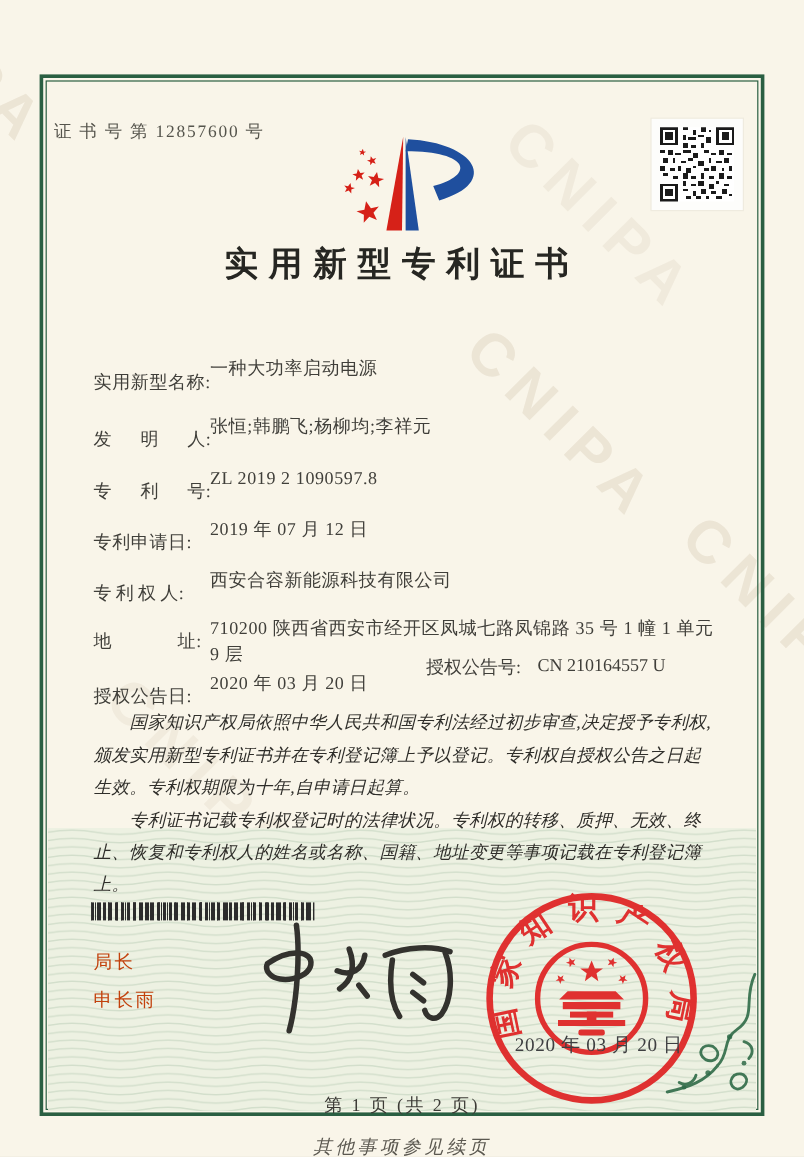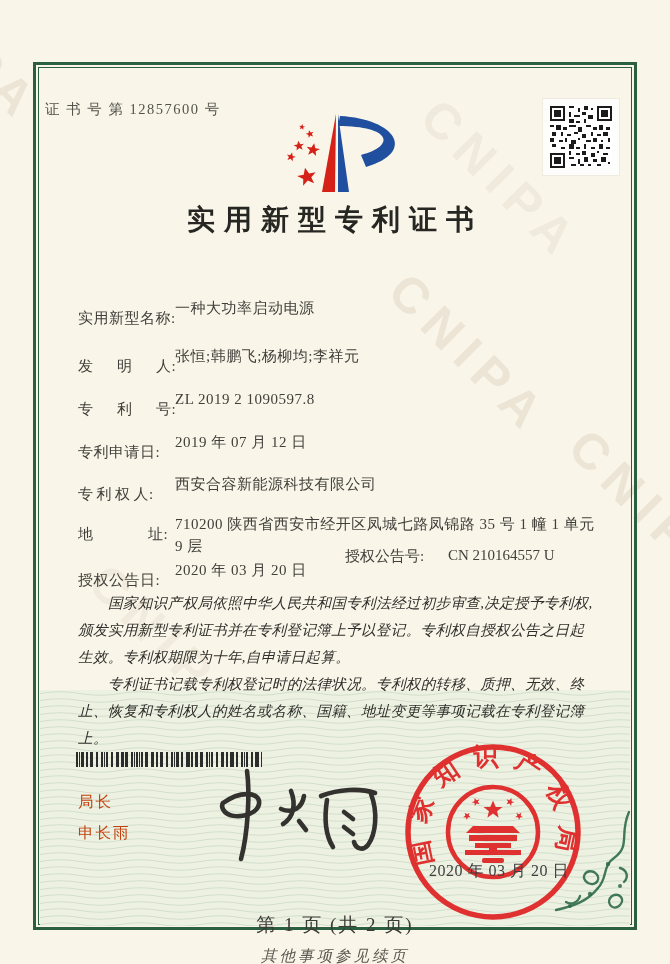--- a/index.html
+++ b/index.html
@@ -35,21 +35,21 @@
   .abs { position:absolute; z-index:3; }
   .certno { left:45px; top:100px; font-size:14.5px; letter-spacing:1.5px; color:#55544c; }
   .logo { left:284px; top:106px; }
   .qrbox { left:543px; top:99px; width:76px; height:76px; background:#fdfdfb;
            box-shadow:0 0 0 1px rgba(0,0,0,0.04); display:flex; align-items:center; justify-content:center; }
   .title { left:0; right:0; top:201px; text-align:center;
            font-size:28px; font-weight:700; letter-spacing:9px; color:#262622; }
   .frow { left:78px; width:520px; font-size:15px; color:#403f3a; }
   .flabel { position:absolute; left:0; top:0; white-space:pre; letter-spacing:0.5px;margin-top:24px; }
   .fvalue { position:absolute; left:97px; top:12px; width:423px; letter-spacing:0.5px; line-height:22px; }
-  .g2label { position:absolute; left:267px; top:0; white-space:pre; }
+  .g2label { position:absolute; left:277px; top:0; white-space:pre; }
   .g2value { position:absolute; left:370px; top:0; }
   .bodytext { left:78px; top:590px; width:521px; z-index:3;
               font-size:14.6px; line-height:27px; color:#2f2e2a;
               font-style:italic; letter-spacing:0.3px; }
   .bodytext p { text-indent:2.05em; }
   
   .waves { left:40px; top:690px; z-index:2; }
   .barcode {
     left:76px; top:752px; width:186px; height:15px; z-index:3;
     background:
@@ -59,21 +59,21 @@
   }
   .signer { left:78px; z-index:3; font-size:15.5px; letter-spacing:2px; color:#c2410c;
             font-family:Liberation Serif, serif; }
   .signer-title { top:792px; }
   .signer-name  { top:823px; }
   .sig { left:195px; top:763px; z-index:3; }
   .seal { left:401px; top:740px; z-index:4; }
   .sealdate { left:414px; top:861px; width:170px; text-align:center; z-index:5;
               font-size:16px; color:#3e3f41; letter-spacing:0.5px; }
   .pagefoot { left:0; right:0; top:912px; text-align:center; z-index:4;
-              font-size:19px; letter-spacing:2px; color:#3c3b36; }
+              font-size:15px; letter-spacing:2px; color:#3c3b36; }
   .contnote { left:0; right:0; top:946px; text-align:center; z-index:1;
               font-size:15.5px; font-style:italic; letter-spacing:3px; color:#5b5850; }
   .ornament { left:550px; top:808px; z-index:2; }
 </style>
 </head>
 <body>
 
 <div class="page">
 
   <div class="wm wm1">CNIPA</div>

